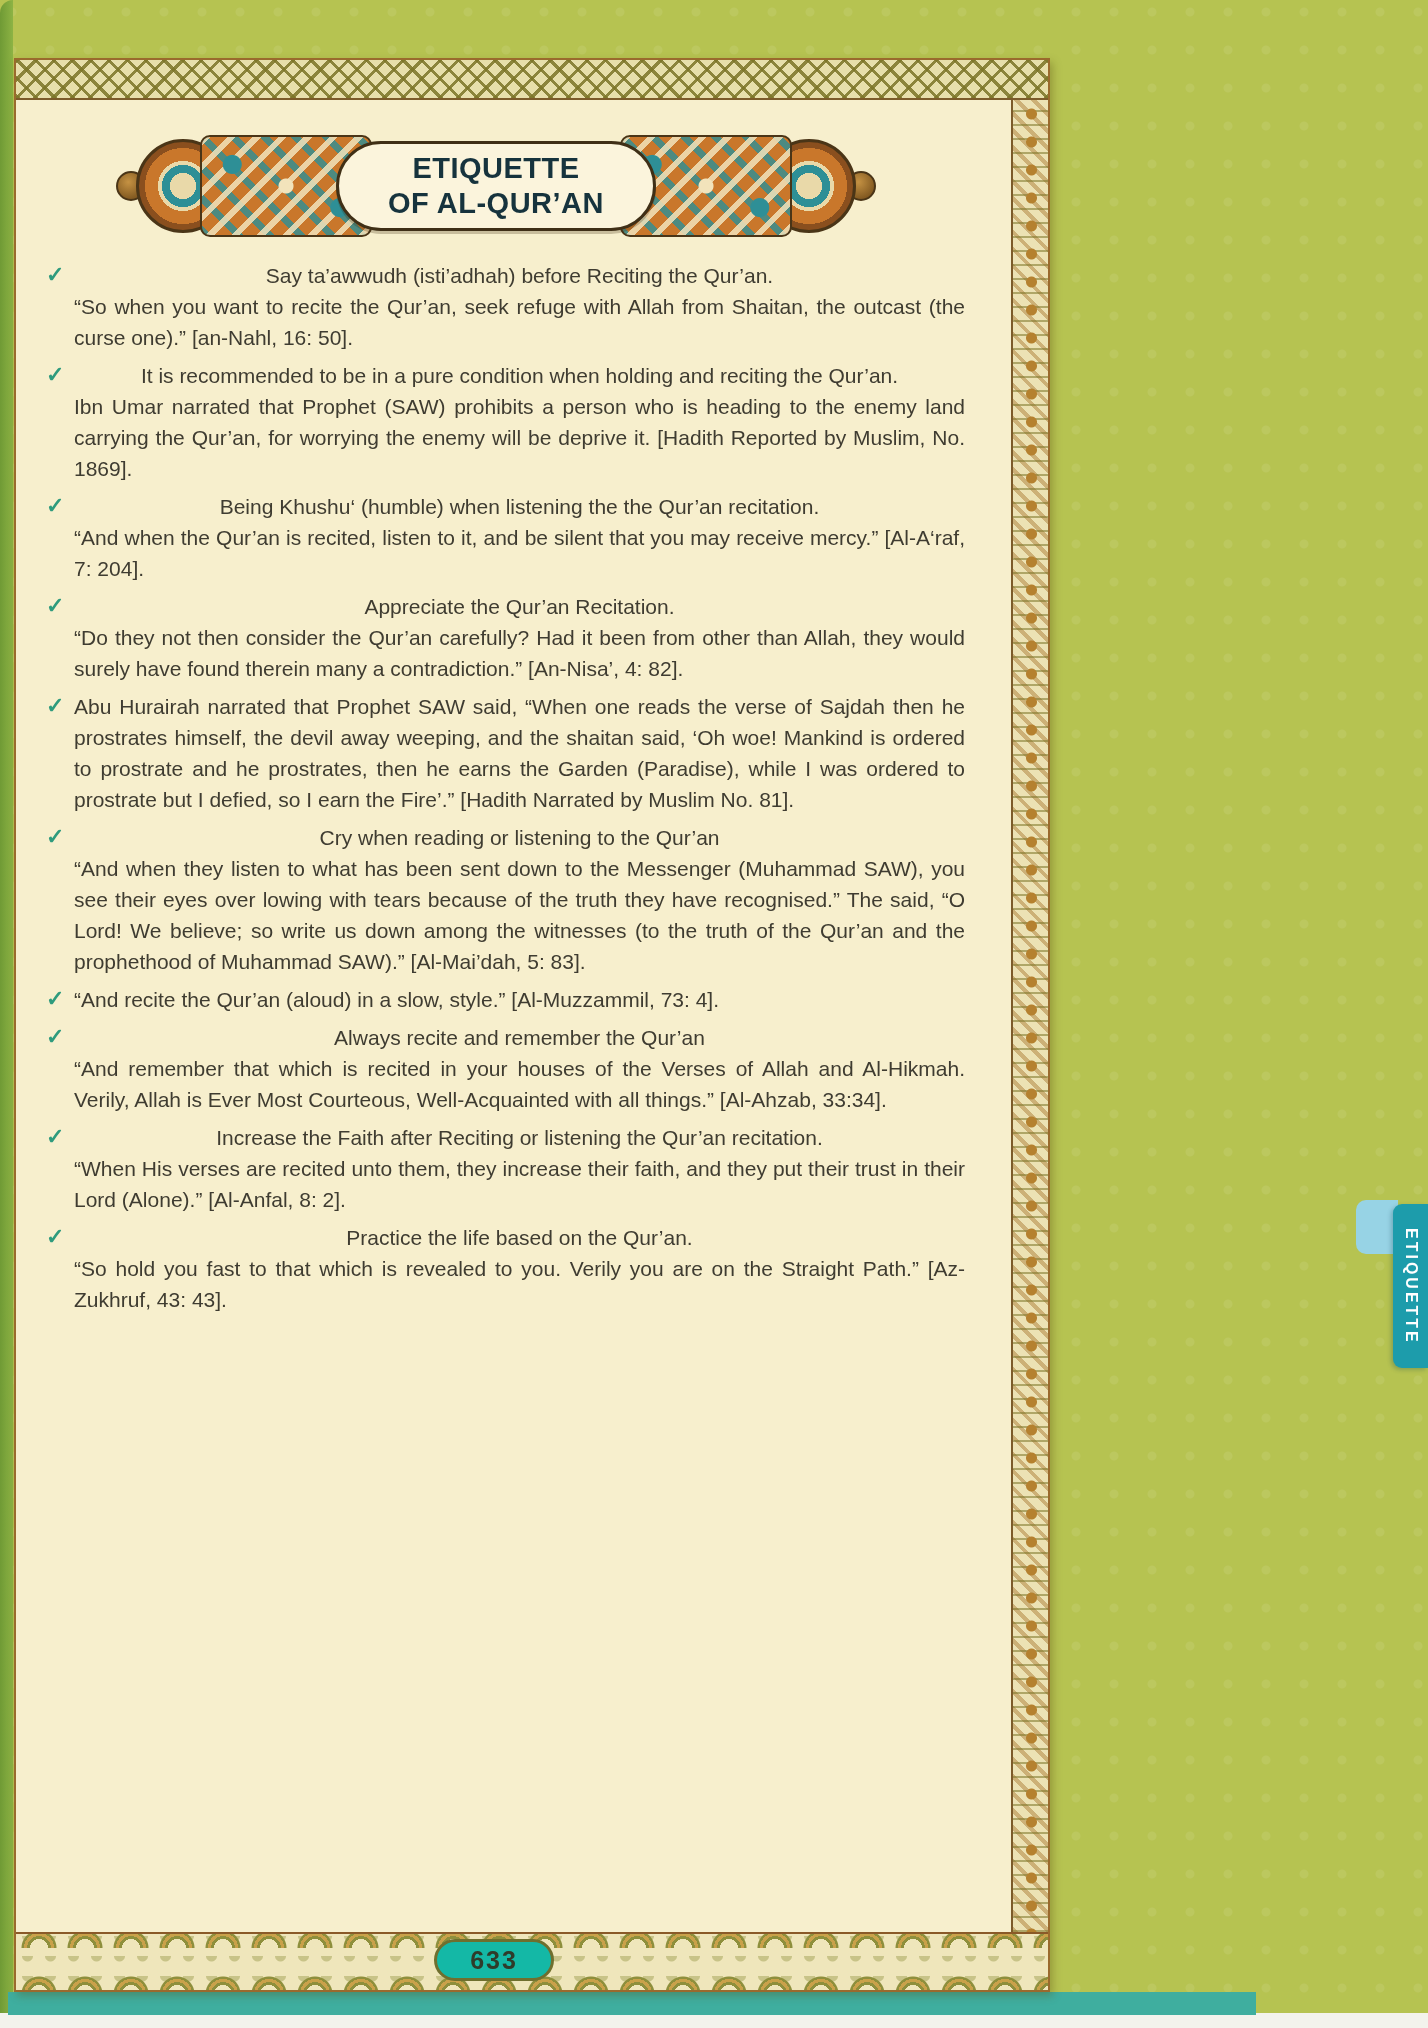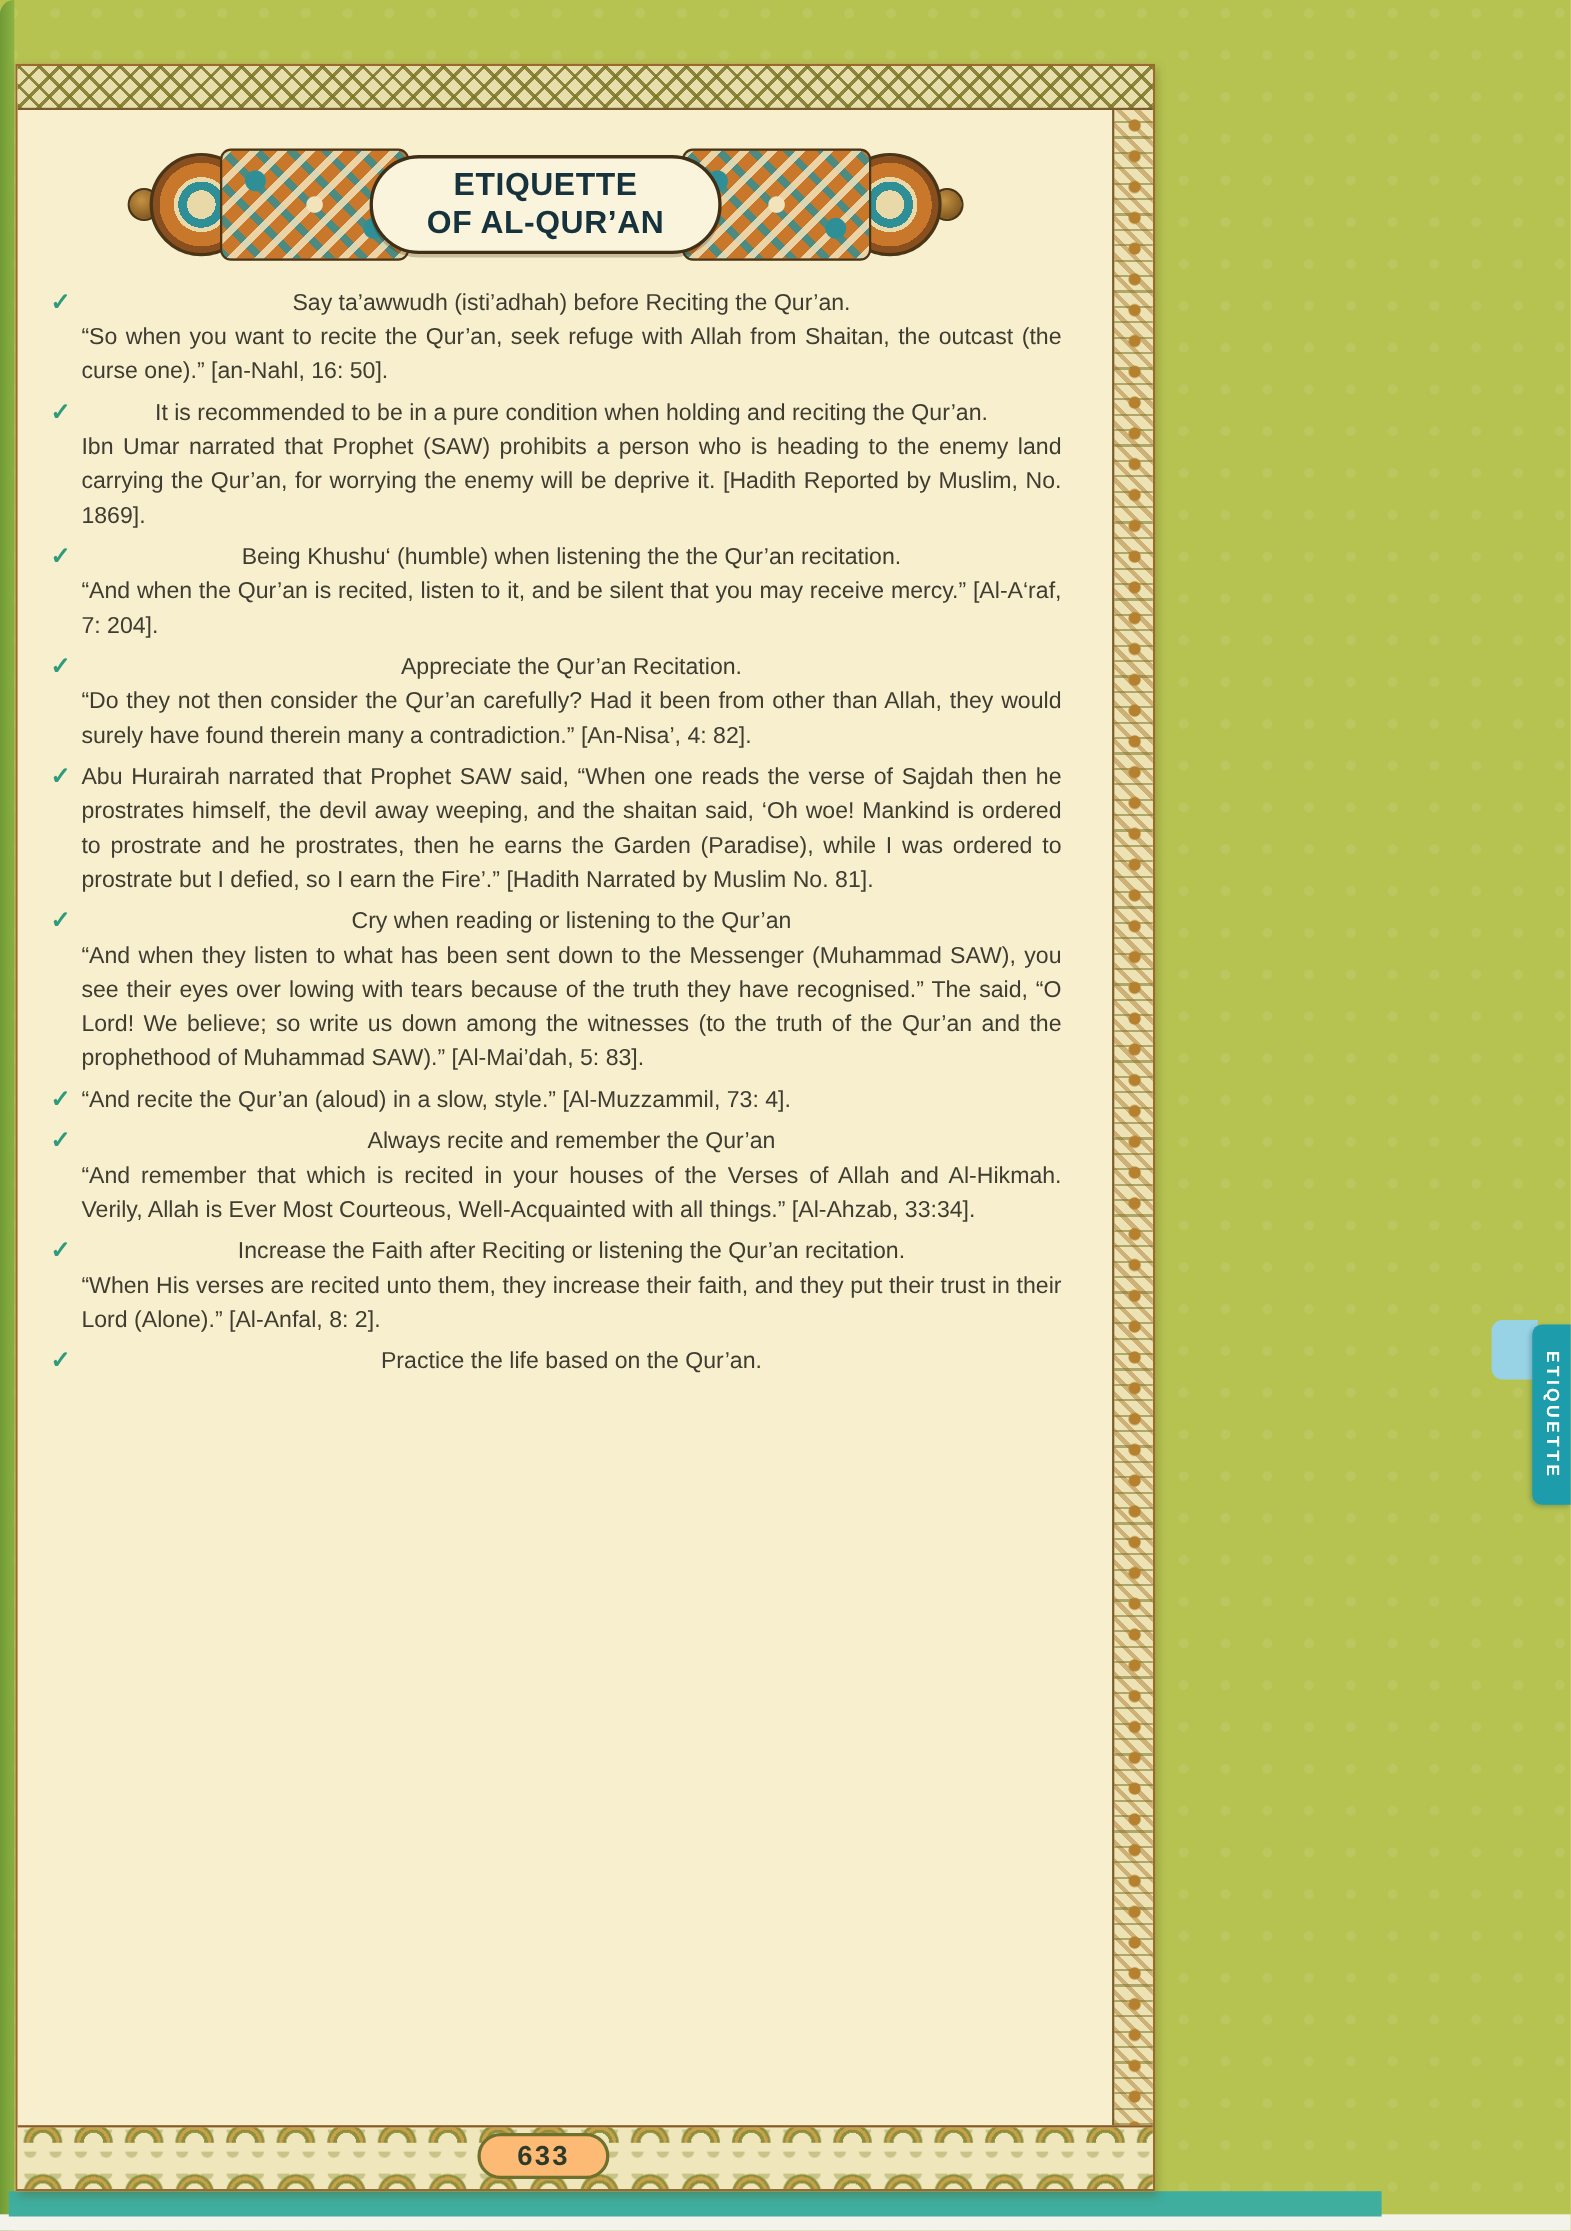--- a/index.html
+++ b/index.html
@@ -111,21 +111,21 @@
   
   .items { margin-top:18px; }
   .item { position:relative; padding-left:28px; margin-bottom:7px; font-size:21px; line-height:31px; color:#3f3c31; }
   .check { position:absolute; left:0; top:-1px; color:#2e9b7d; font-size:22px; font-weight:bold; }
   .item .heading { text-align:center; }
   .item .body { text-align:justify; }
 
   
   .page-pill {
     position:absolute; left:418px; bottom:9px; width:120px; height:42px; z-index:4;
-    background:#fdba74; border:3px solid #6f6f2e; border-radius:22px;
+    background:#14b8a6; border:3px solid #6f6f2e; border-radius:22px;
     display:flex; align-items:center; justify-content:center;
     font-weight:bold; font-size:25px; color:#2f3b2a; letter-spacing:2px;
   }
 
   
   .side-tab-back {
     position:absolute; right:30px; top:1200px; width:42px; height:54px;
     background:#97d3e5; border-radius:10px 0 0 10px;
   }
   .side-tab {
@@ -217,20 +217,21 @@
 
       <div class="item">
         <span class="check">✓</span>
         <div class="heading">Increase the Faith after Reciting or listening the Qur’an recitation.</div>
         <div class="body">“When His verses are recited unto them, they increase their faith, and they put their trust in their Lord (Alone).” [Al-Anfal, 8: 2].</div>
       </div>
 
       <div class="item">
         <span class="check">✓</span>
         <div class="heading">Practice the life based on the Qur’an.</div>
+        <div class="body">“So hold you fast to that which is revealed to you. Verily you are on the Straight Path.” [Az-Zukhruf, 43: 43].</div>
       </div>
 
     </div>
   </div>
 
   <div class="page-pill">
     <span>633</span>
   </div>
 </div>
 

